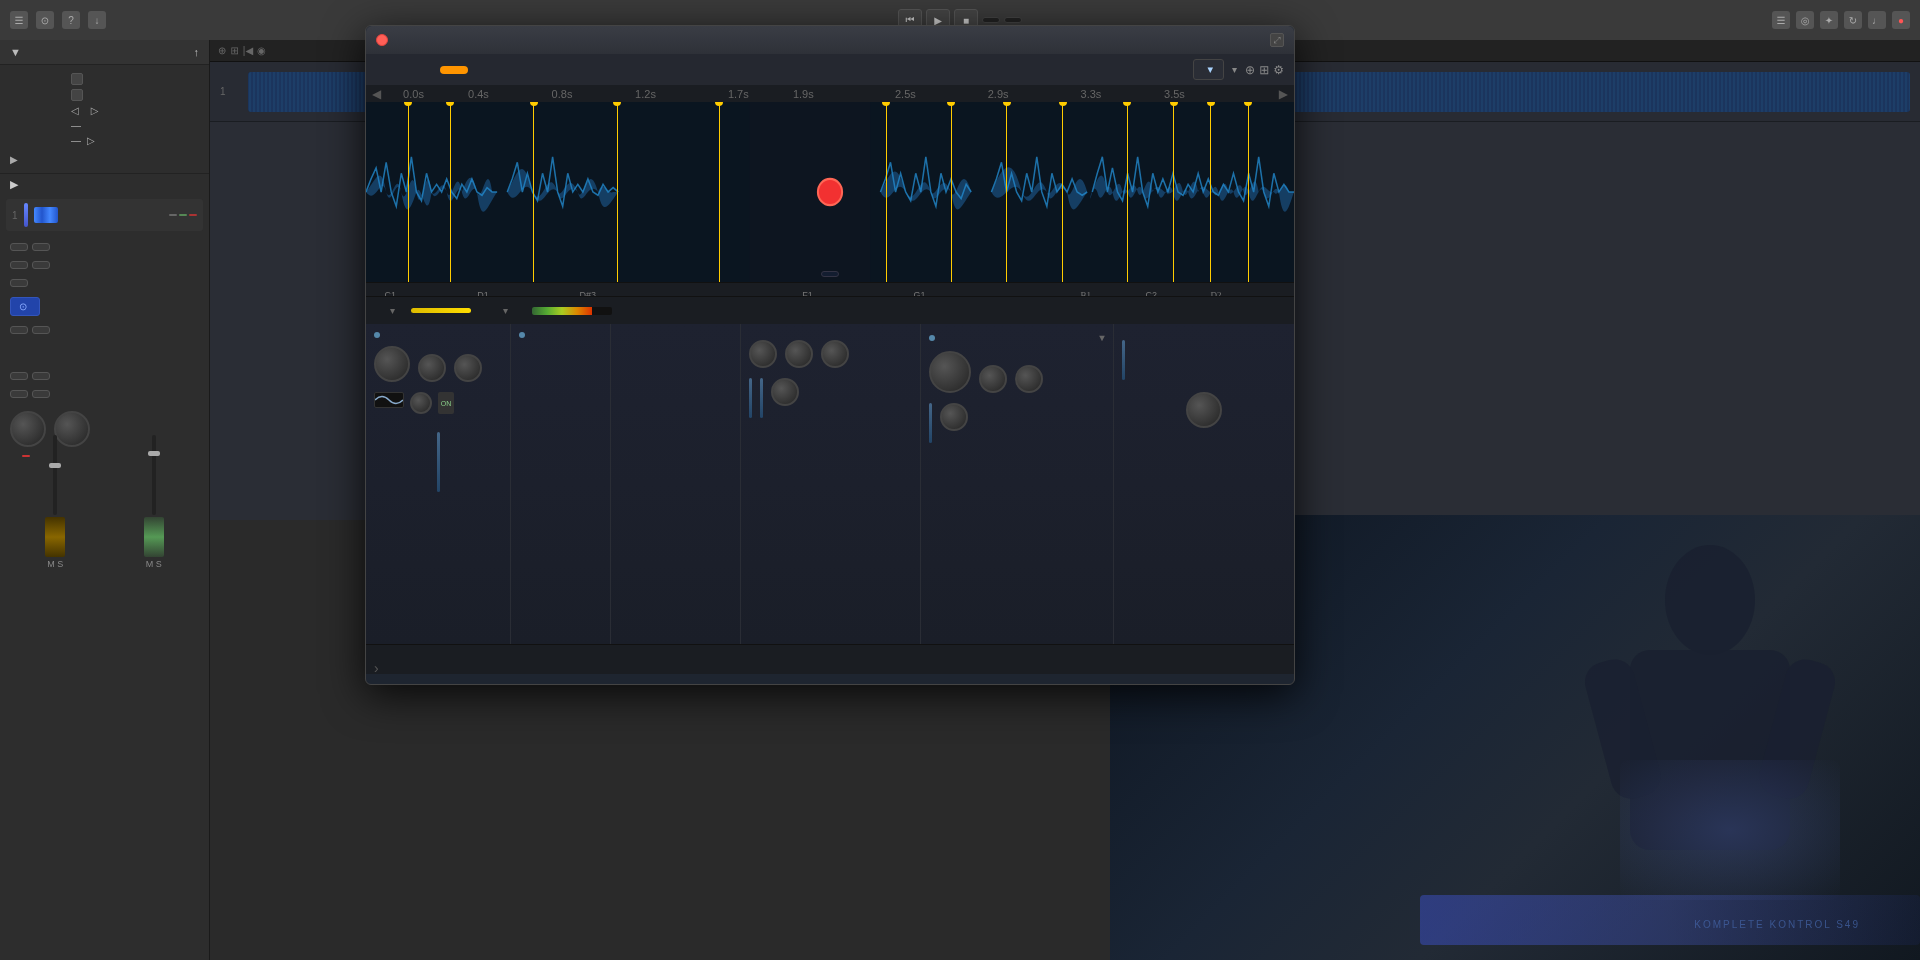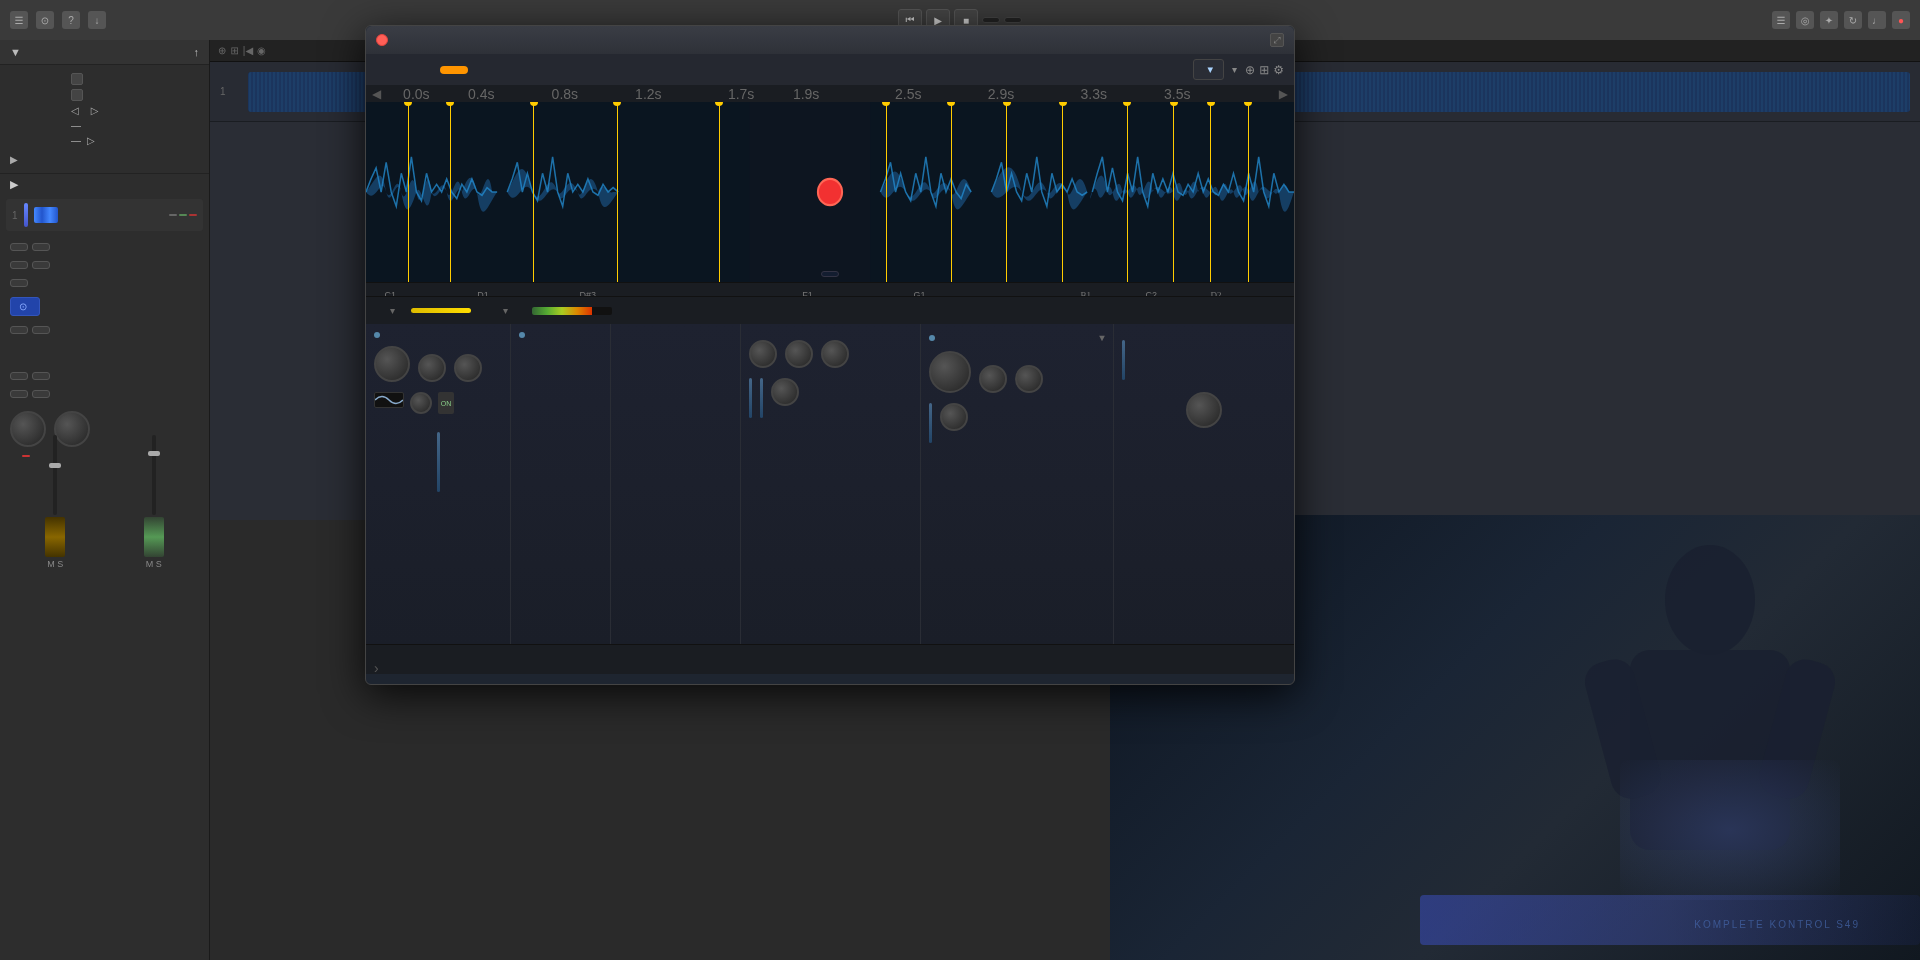--- a/index.html
+++ b/index.html
@@ -267,21 +267,21 @@
       height: 16px;
       background: #1a1d22;
       display: flex; align-items: center;
       padding: 0 5px;
       position: relative;
       overflow: hidden;
     }
 
     .timeline-marker {
       position: absolute;
-      font-size: 14px; color: #666;
+      font-size: 11px; color: #666;
       white-space: nowrap;
     }
 
     
     .waveform-canvas {
       height: 180px;
       background: linear-gradient(to bottom, #0a1520, #0d1a28);
       position: relative;
       overflow: hidden;
     }

